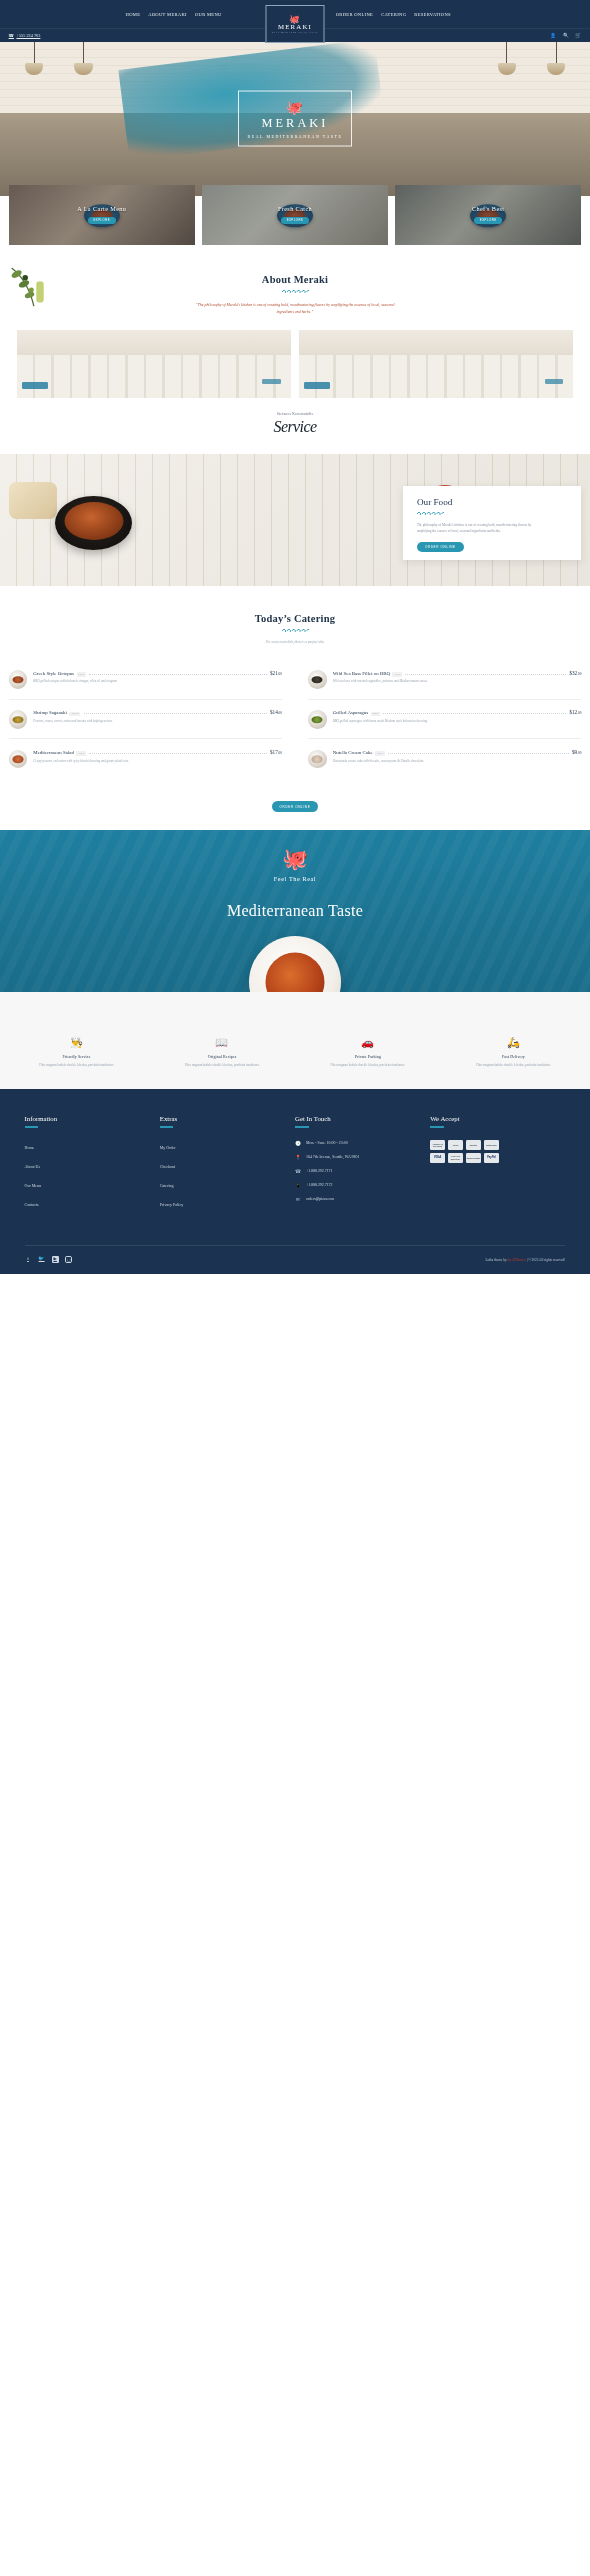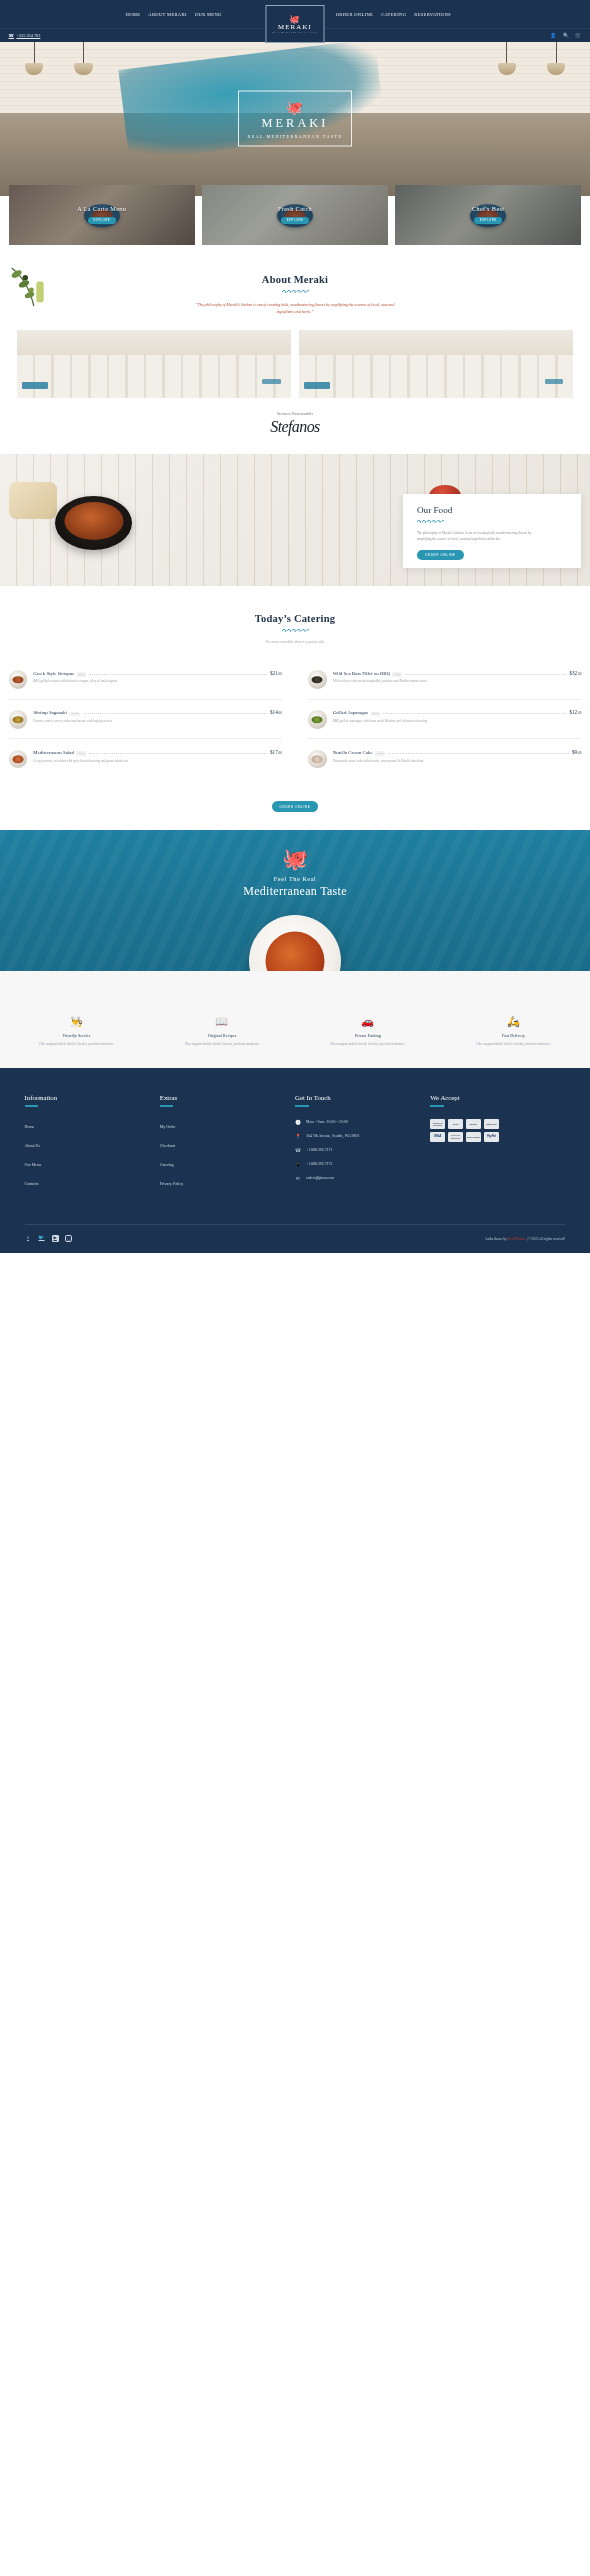--- a/index.html
+++ b/index.html
@@ -232,21 +232,21 @@
     position:absolute; left: 8.6px; top: 28px; width: 48px; height: 37px;
     border-radius: 7.4px;
     background: linear-gradient(140deg,#efe2c4,#d8c49a);
   }
   .tomato-bowl {
     position:absolute; right: 129px; top: 31px; width: 32px; height: 22px;
     border-radius: 50%;
     background: radial-gradient(circle at 40% 35%, #e0503c, #9a2518);
   }
   .food-card {
-    position:absolute; right: 8.6px; top: 40px; width: 178px; height: 74px;
+    position:absolute; right: 8.6px; top: 32px; width: 178px; height: 74px;
     background:#fff; padding: 11px 13.5px;
     box-shadow: 0 1.8px 8.6px rgba(0,0,0,.10);
   }
   .food-card h3 {
     font-size: 9.2px; color:#1f3550; font-weight: normal;
     font-family:"Liberation Serif", serif;
   }
   .food-card p {
     margin-top: 6.8px; font-size: 3.3px; color:#8a93a0; line-height:1.9;
     width: 120px;
@@ -312,21 +312,21 @@
   }
   .banner::before {
     content:""; position:absolute; inset:0;
     background: repeating-linear-gradient(115deg, rgba(255,255,255,.035) 0 7.4px, rgba(255,255,255,0) 7.4px 16px);
   }
   .banner-octo { font-size: 21px; color:#ffffff; line-height:1; position:relative; }
   .banner-small {
     color:#fff; font-size: 6.2px; letter-spacing:0.6px; margin-top: 5.5px; position:relative;
   }
   .banner-big {
-    color:#fff; font-size: 12px; letter-spacing: 0.3px; margin-top: 2px; position:relative;
+    color:#fff; font-size: 16px; letter-spacing: 0.3px; margin-top: 20px; position:relative;
     font-family:"Liberation Serif", serif;
   }
   .banner-dish {
     position:relative; margin: 16px auto -36px; width: 92px; height: 92px;
     border-radius: 50%;
     background: radial-gradient(circle at 44% 36%, #ffffff 0%, #f2eee8 58%, #d9d3c9 100%);
     box-shadow: 0 6.2px 16px rgba(0,0,0,.25); z-index: 3;
   }
   .banner-dish i {
     position:absolute; left:50%; top:50%; transform:translate(-50%,-50%);
@@ -501,21 +501,21 @@
     </div>
     <div class="about-photo">
       <div class="ap-tables"></div>
         <div class="ap-teal"></div>
         <div class="ap-teal2"></div>
     </div>
   </div>
 
   <div class="signer">
     <div class="signer-name">Stefanos Konstantidis</div>
-    <div class="signature">Stefanos</div>
+    <div class="signature">Service</div>
   </div>
 </section>
 
 <section class="ourfood">
   <div class="wood"></div>
   <div class="bread-left"></div>
   <div class="skillet">
       <span class="skillet-food"></span>
     </div>
   <div class="tomato-bowl"></div>

